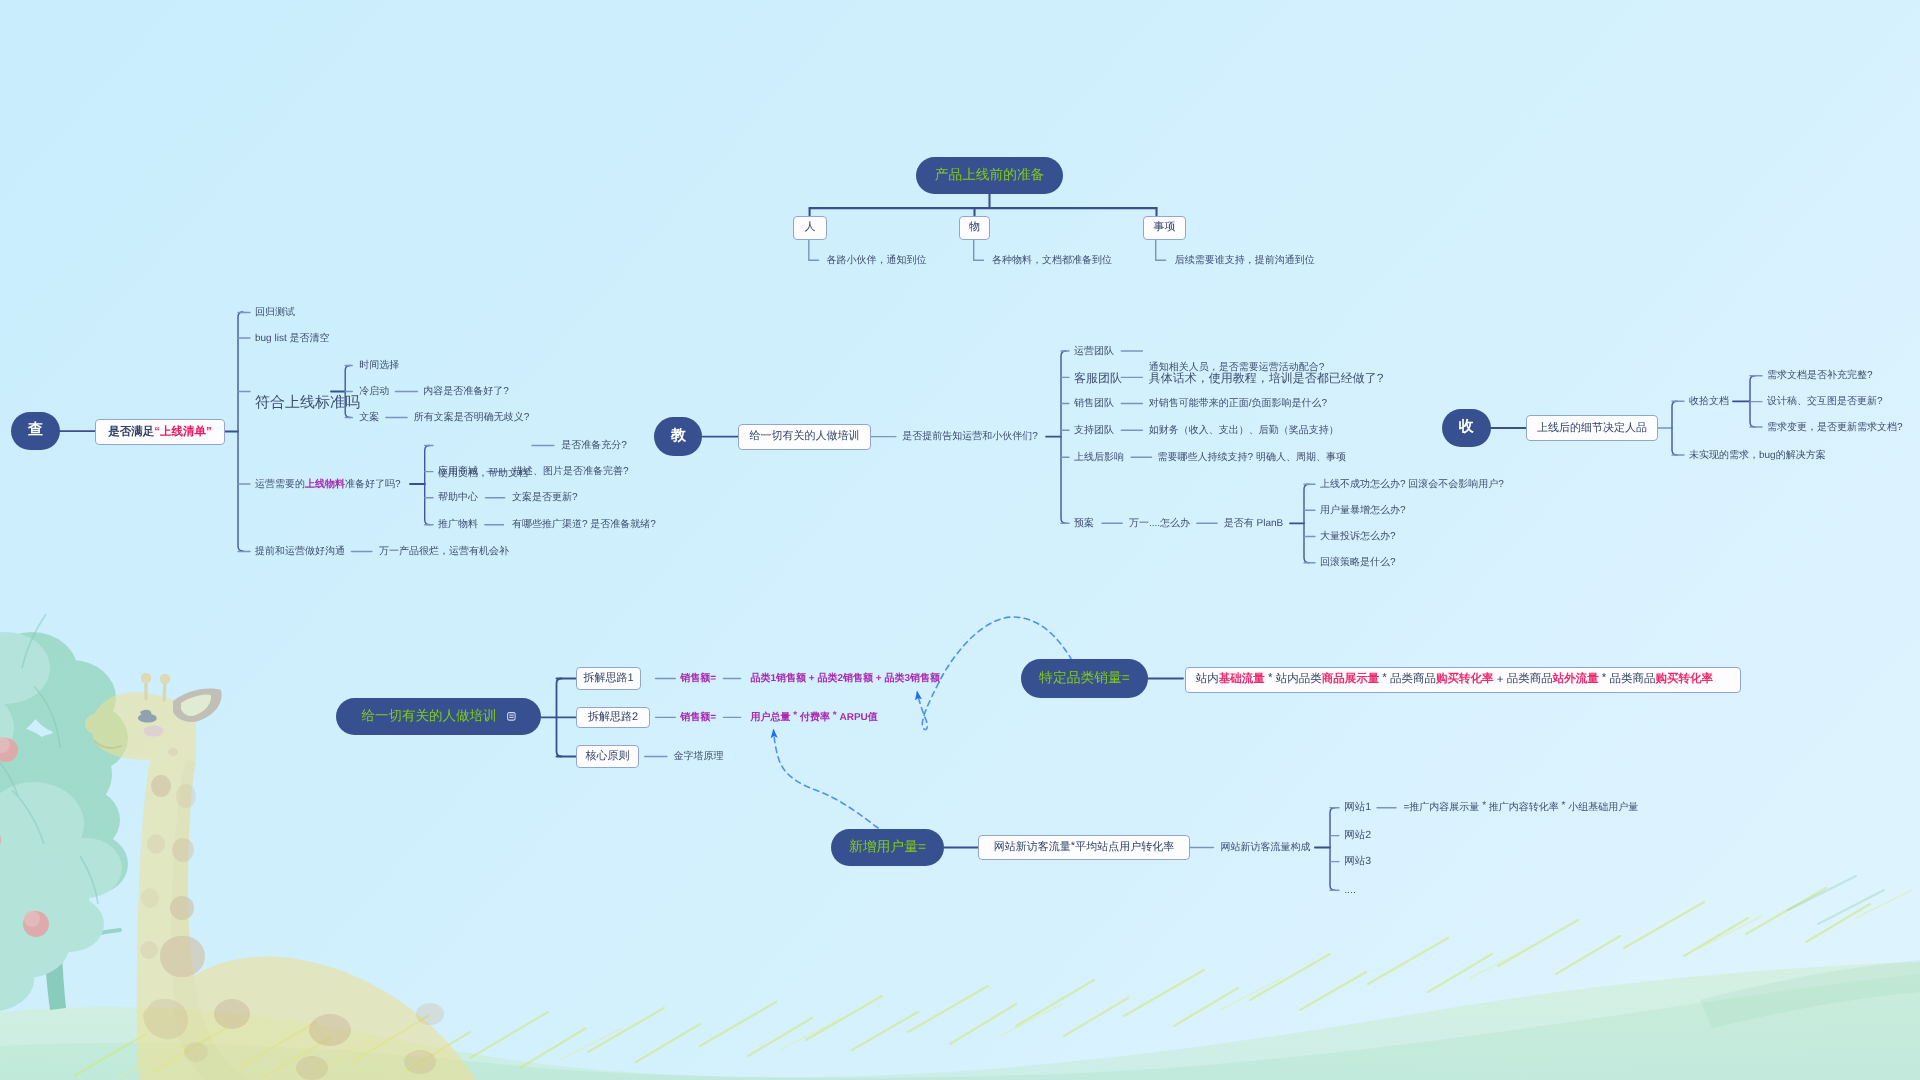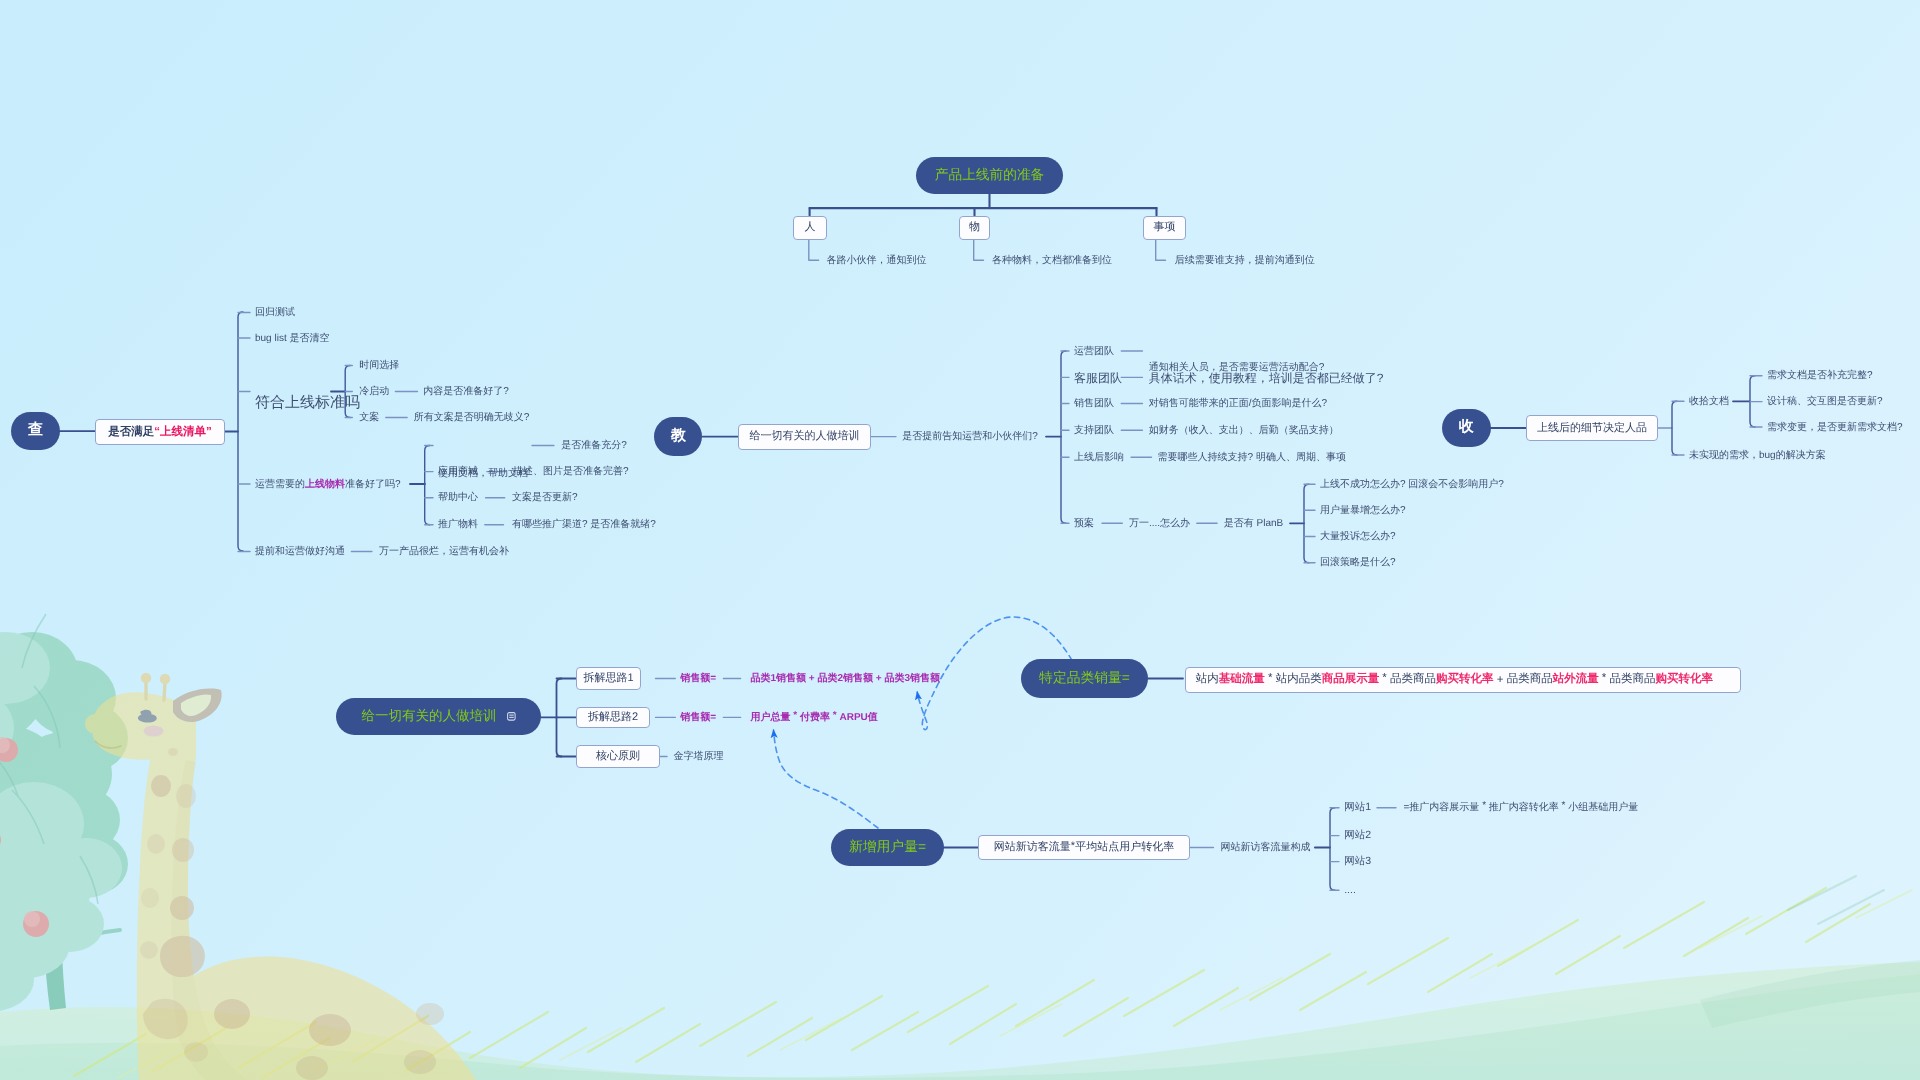--- a/index.html
+++ b/index.html
@@ -408,21 +408,21 @@
 <div class="node pill" style="left:336px;top:698px;width:205px;height:37px;font-size:13.5px;gap:10px">
       <span>给一切有关的人做培训</span>
       <svg width="9" height="9" viewBox="0 0 12 12">
         <rect x="0.8" y="0.8" width="10" height="10" rx="2" fill="none" stroke="#cfd8ee" stroke-width="1.4"></rect>
         <rect x="3" y="3.4" width="6" height="1.5" fill="#cfd8ee"></rect>
         <rect x="3" y="6.4" width="6" height="1.5" fill="#cfd8ee"></rect>
       </svg>
     </div>
 <div class="node wbox" style="left:576px;top:667.4px;width:65px;height:22.3px;font-size:11px">拆解思路1</div>
 <div class="node wbox" style="left:576px;top:706.6px;width:74.3px;height:21.7px;font-size:11px">拆解思路2</div>
-<div class="node wbox" style="left:576px;top:745.2px;width:84px;height:22.7px;font-size:11px">核心原则</div>
+<div class="node wbox" style="left:576px;top:745.2px;width:63px;height:22.7px;font-size:11px">核心原则</div>
 <div class="lbl mid" style="left:680.2px;top:678.5px;font-size:10px;color:#a82cb0;font-weight:700;">销售额=</div>
 <div class="lbl mid" style="left:750.5px;top:678.5px;font-size:10px;color:#a82cb0;font-weight:700;">品类1销售额 + 品类2销售额 + 品类3销售额</div>
 <div class="lbl mid" style="left:680.2px;top:717.4px;font-size:10px;color:#a82cb0;font-weight:700;">销售额=</div>
 <div class="lbl mid" style="left:750.5px;top:717.4px;font-size:10px;color:#a82cb0;font-weight:700;">用户总量 <span class="ast">*</span> 付费率 <span class="ast">*</span> ARPU值</div>
 <div class="lbl mid" style="left:673.5px;top:756.5px;font-size:10px;">金字塔原理</div>
 <div class="node pill" style="left:1021px;top:659px;width:127px;height:39px;font-size:13.8px">特定品类销量=</div>
 <div class="node wbox" style="left:1185.3px;top:666.5px;width:555.3px;height:26.2px;font-size:11.5px;justify-content:flex-start;padding-left:9.5px;white-space:pre" id="catformula"><span>站内</span><span class="pink b">基础流量</span><span class="ast"> * </span><span>站内品类</span><span class="pink b">商品展示量</span><span class="ast"> * </span><span>品类商品</span><span class="pink b">购买转化率</span><span> + </span><span>品类商品</span><span class="pink b">站外流量</span><span class="ast"> * </span><span>品类商品</span><span class="pink b">购买转化率</span></div>
 <div class="node pill" style="left:831px;top:829px;width:113px;height:37px;font-size:13.8px">新增用户量=</div>
 <div class="node wbox" style="left:978px;top:835px;width:212px;height:25px;font-size:11px">网站新访客流量 <span class="ast">*</span> 平均站点用户转化率</div>
 <div class="lbl mid" style="left:1220.5px;top:847.5px;font-size:10px;">网站新访客流量构成</div>

